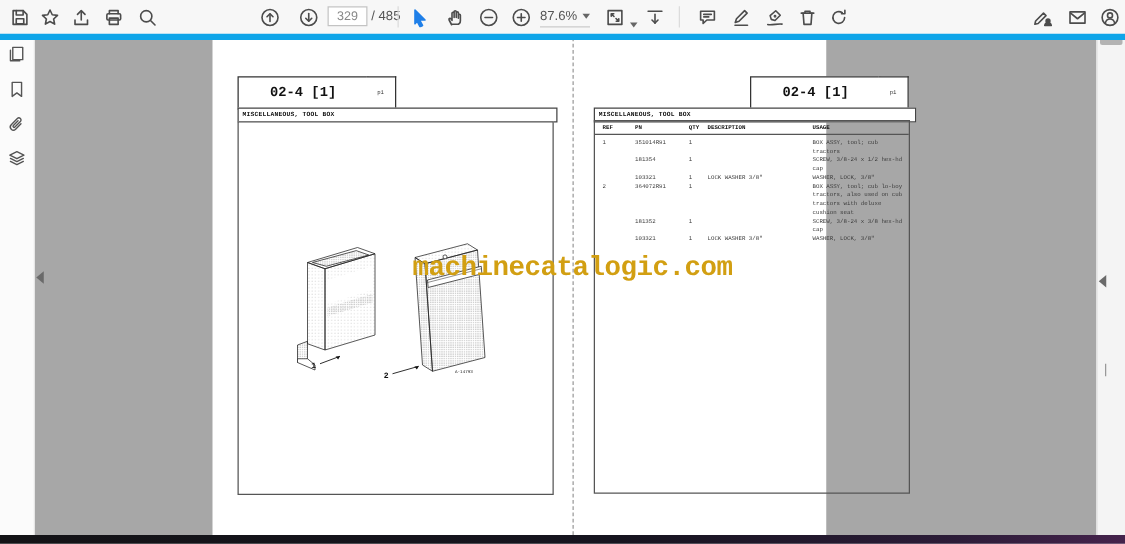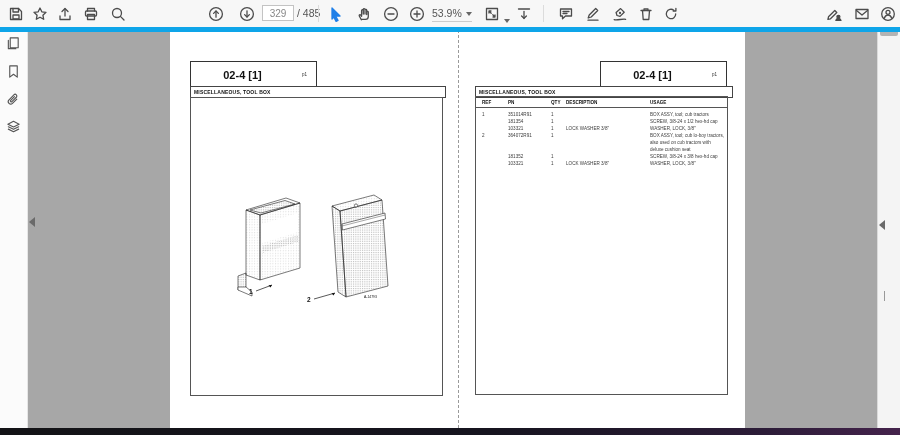--- a/index.html
+++ b/index.html
@@ -13,21 +13,21 @@
   #page-input{position:absolute;left:262px;top:5px;width:30px;height:14px;border:1px solid #c3c3c3;
     background:#fff;font-size:10px;color:#888;text-align:center;font-family:inherit;padding:0;}
   .tb-text{position:absolute;top:7px;font-size:10.5px;color:#555;}
   .caret{display:inline-block;width:0;height:0;border-left:3.5px solid transparent;border-right:3.5px solid transparent;border-top:4px solid #666;margin-left:4px;vertical-align:middle;}
   
   #sidebar{left:0;top:27px;width:27px;height:401px;background:#fbfbfb;border-right:1px solid #e6e6e6;z-index:20;}
   .sbi{position:absolute;left:6px;width:16px;height:16px;cursor:pointer;}
   .sbi svg{width:15px;height:15px;stroke:#555;fill:none;stroke-width:1.2;stroke-linecap:round;stroke-linejoin:round;}
   
   #content{left:28px;top:27px;width:849px;height:401px;background:#a7a7a7;z-index:1;}
-  #spread{position:absolute;left:142px;top:3px;width:575px;height:398px;background:#ffffff;}
+  #spread{position:absolute;left:142px;top:3px;width:491px;height:398px;background:#ffffff;font-family:Liberation Mono, monospace;}
   #page-sep{position:absolute;left:288px;top:0;height:398px;border-left:1px dashed #9a9a9a;}
   .hdr-box{position:absolute;border:1.5px solid #333;display:flex;align-items:center;justify-content:center;
     font-weight:bold;font-size:11px;color:#111;background:#fff;}
   .p1-box{position:absolute;border:1.5px solid #333;border-left:none;display:flex;align-items:center;justify-content:center;font-size:4.5px;color:#333;background:#fff;}
   .sect-bar{position:absolute;border:1px solid #444;display:flex;align-items:center;background:#fff;
     font-size:5px;font-weight:bold;color:#111;padding-left:3px;letter-spacing:.2px;}
   .big-box{position:absolute;border:1px solid #555;background:#fff;}
   
   #ptable{position:absolute;left:305px;top:66px;width:253px;height:299px;border:1px solid #555;box-sizing:border-box;}
   .trow{display:grid;grid-template-columns:26px 43px 15px 84px 1fr;padding-left:6px;padding-right:3px;
@@ -120,21 +120,21 @@
         <path d="M5 8h6"></path>
       </svg>
   </div>
   <div class="tbi" style="left:407px">
     <svg viewBox="0 0 16 16">
         <circle cx="8" cy="8" r="6.4"></circle>
         <path d="M5 8h6M8 5v6"></path>
       </svg>
   </div>
   <div class="tb-text" style="left:432px;border-bottom:1px solid #ccc;padding-bottom:2px;cursor:pointer">
-    <span>53.9%</span><span class="caret"></span>
+    <span>87.6%</span><span class="caret"></span>
   </div>
 
   <div class="tbi" style="left:482px">
     <svg viewBox="0 0 16 16">
         <rect x="2.5" y="2.5" width="11" height="11"></rect>
         <path d="M5 5l2.2 2.2M5 7V5h2M11 11L8.8 8.8M11 9v2H9"></path>
       </svg>
   </div>
   <div style="position:absolute;left:500px;top:11px"><span class="caret"></span></div>
   <div class="tbi" style="left:514px">
@@ -273,20 +273,21 @@
         <line x1="20" y1="111" x2="36" y2="105" stroke="#111" stroke-width="0.7"></line>
         <polygon points="36,105 32.5,105.2 34.5,107.5" fill="#111"></polygon>
         <text x="13" y="114" font-size="6.5" font-weight="bold" fill="#111" class="figlabel">1</text>
         <line x1="78" y1="119" x2="99" y2="113" stroke="#111" stroke-width="0.7"></line>
         <polygon points="99,113 95.5,113.2 97.5,115.5" fill="#111"></polygon>
         <text x="71" y="122" font-size="6.5" font-weight="bold" fill="#111" class="figlabel">2</text>
         <text x="128" y="118" font-size="3.4" fill="#111">A-14793</text>
       </g>
     </svg>
 
+    <div id="watermark">machinecatalogic.com</div>
 
     <div class="hdr-box" style="left:430px;top:31px;width:103px;height:25px">02-4 [1]</div>
     <div class="p1-box" style="left:533px;top:31px;width:23px;height:25px">p1</div>
     <div class="sect-bar" style="left:305px;top:56px;width:253px;height:10px">MISCELLANEOUS, TOOL BOX</div>
 
     <div id="ptable">
       <div class="trow thead">
         <span>REF</span>
         <span>PN</span>
         <span>QTY</span>

